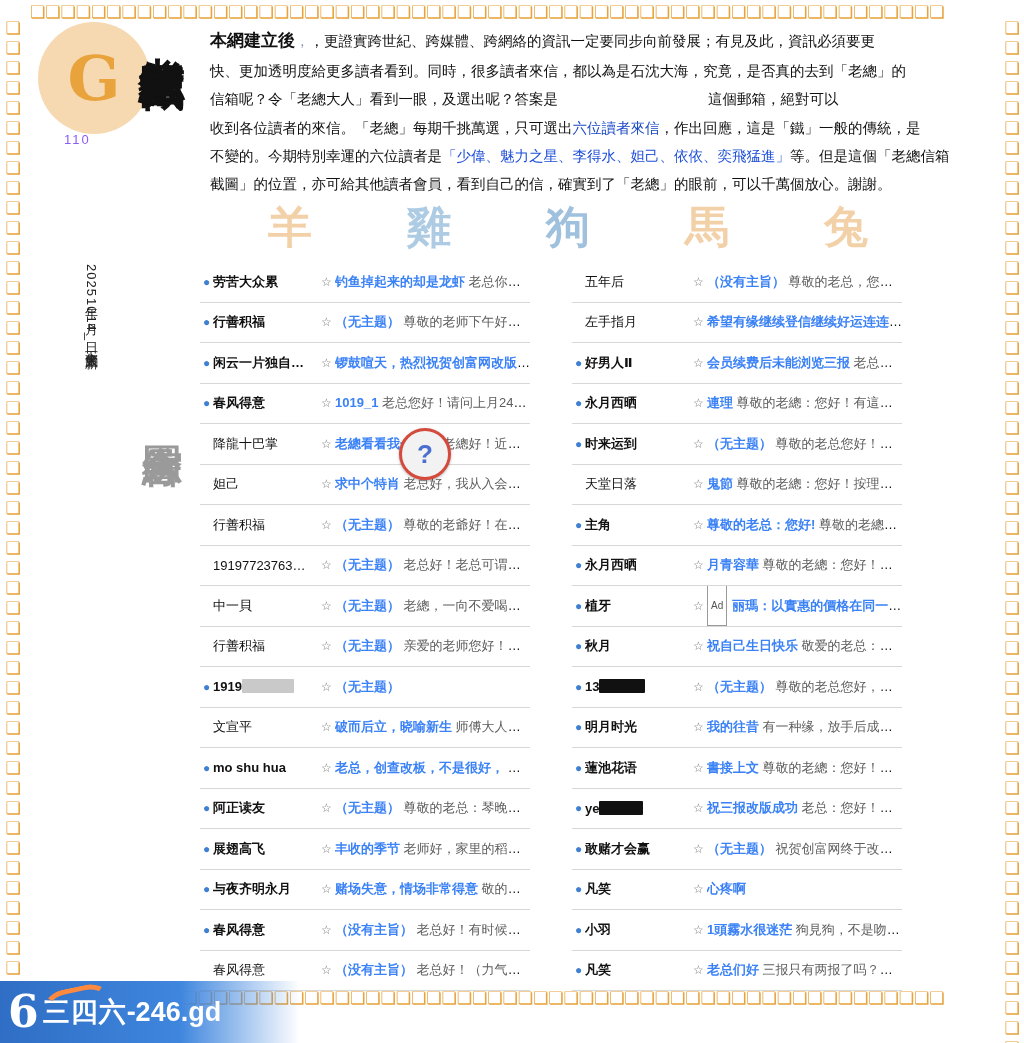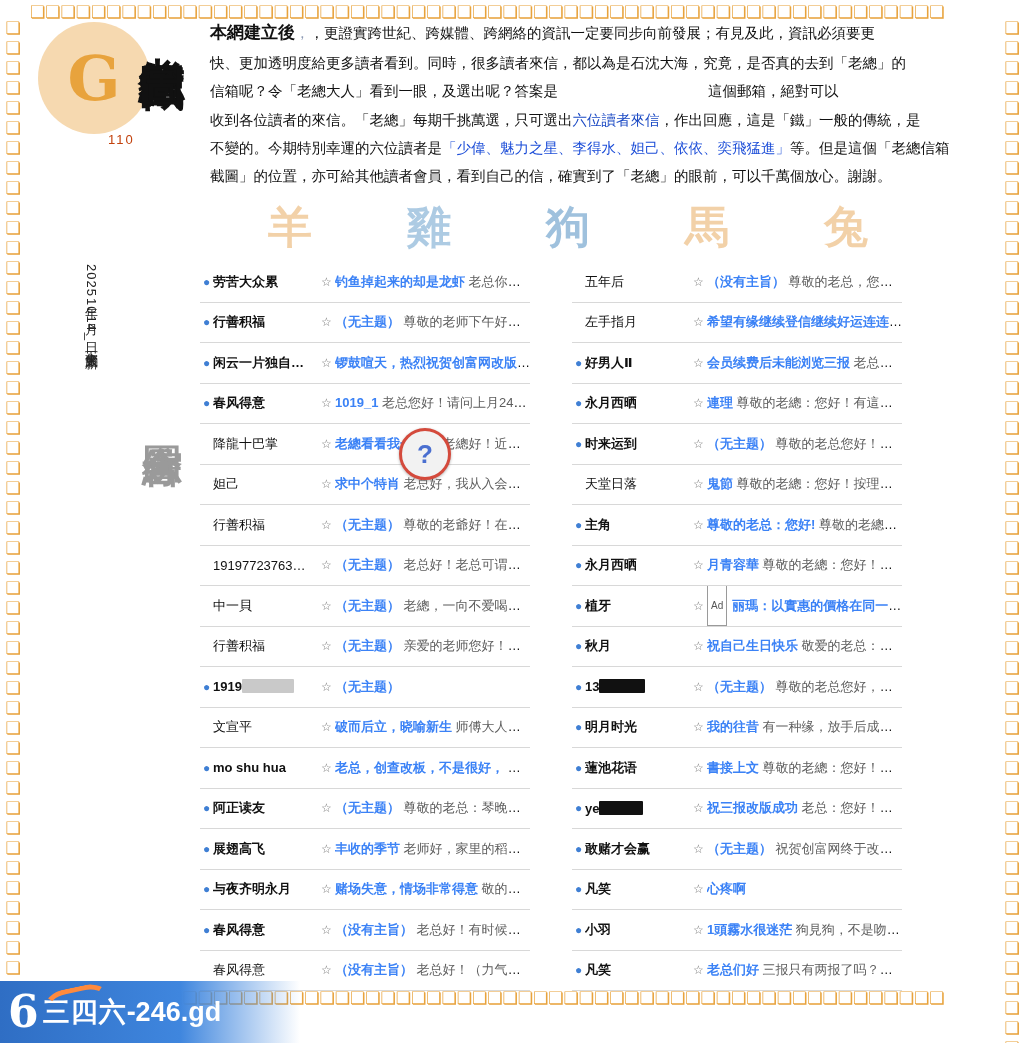--- a/index.html
+++ b/index.html
@@ -26,21 +26,21 @@
   #logo-circle{
     position:absolute;left:18px;top:8px;width:112px;height:112px;
     border-radius:50%;background:#f6d9b0;
   }
   #logo-glyph{
     position:absolute;left:18px;top:8px;width:112px;height:112px;
     display:flex;align-items:center;justify-content:center;
     font-family:"DejaVu Serif",serif;font-size:62px;color:#e8a33d;font-weight:bold;
   }
   #logo-num{
-    position:absolute;left:44px;top:118px;font-size:13px;color:#c2410c;letter-spacing:2px;margin-left:44px;
+    position:absolute;left:44px;top:118px;font-size:13px;color:#8b5cf6;letter-spacing:2px;
   }
   #title-vertical{
     position:absolute;left:118px;top:6px;
     writing-mode:vertical-rl;text-orientation:upright;
     font-family:"DejaVu Serif",serif;
     font-weight:bold;font-size:46px;line-height:1.06;color:#111;
     letter-spacing:2px;
   }
   #title-sub{
     position:absolute;left:120px;top:400px;
@@ -49,21 +49,21 @@
     font-size:40px;line-height:1.12;color:#9a9a9a;font-weight:bold;
   }
   #date-vertical{
     position:absolute;left:62px;top:250px;
     writing-mode:vertical-rl;text-orientation:mixed;
     font-size:13px;color:#222;letter-spacing:1px;white-space:nowrap;
   }
 
   
   #article{
-    position:absolute;left:210px;top:16px;width:768px;
+    position:absolute;left:210px;top:24px;width:768px;
     font-size:14.5px;line-height:1.95;text-align:justify;color:#111;
   }
   #article .hdr{font-weight:bold;font-size:17px;}
   #article .faint{color:#8e9bb5;}
   #article .hl-blue{color:#1a49c4;}
   #article .hl-box{color:#1d4ed8;}
   #article .gap{display:inline-block;width:150px;}
 
   
   #zodiac{

